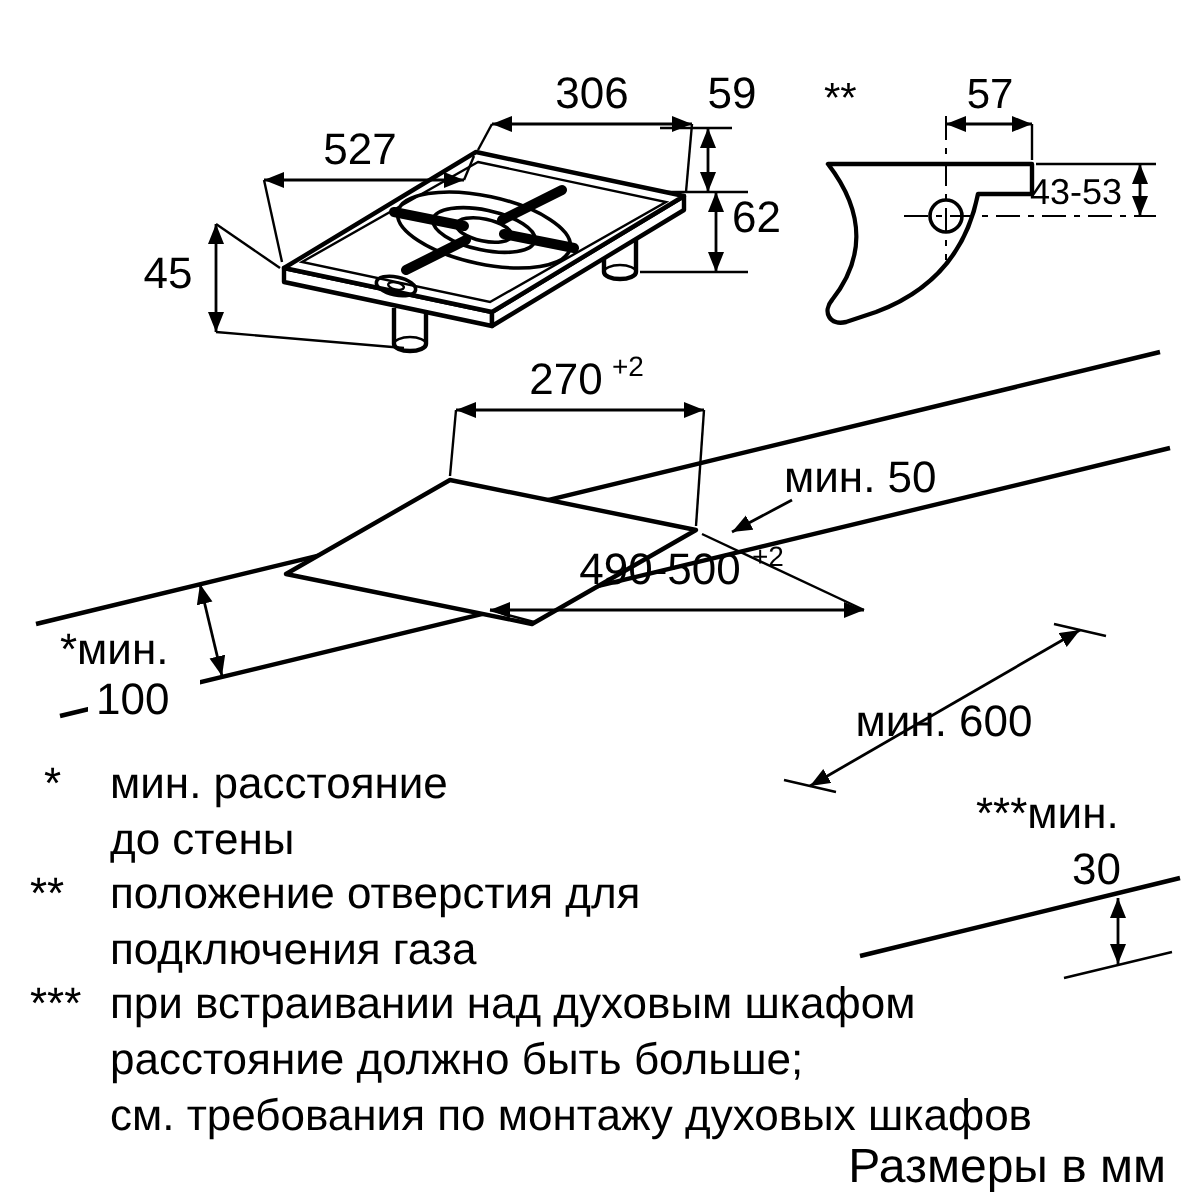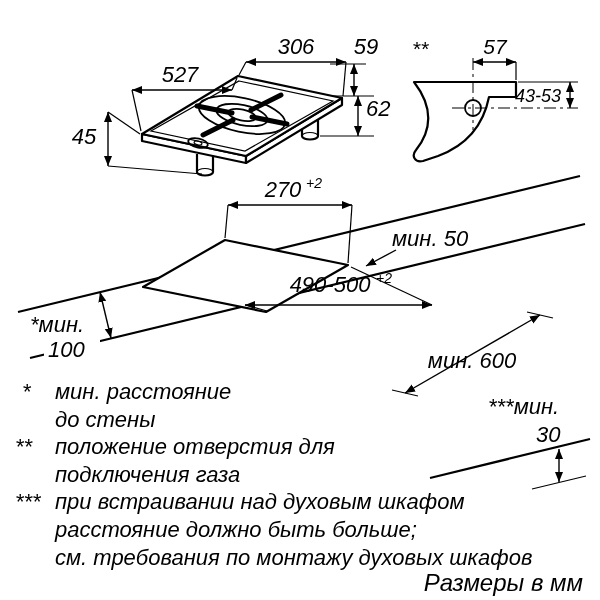--- a/index.html
+++ b/index.html
@@ -1,16 +1,16 @@
 <!DOCTYPE html>
 <html><head>
 <meta charset="utf-8">
 <style>
   html,body{margin:0;padding:0;background:#fff;}
-  .stage{position:relative;width:600px;height:600px;background:#fff;overflow:hidden;font-style:italic;}
+  .stage{position:relative;width:600px;height:600px;background:#fff;overflow:hidden;}
   svg{display:block;}
   text{font-family:"Liberation Sans",sans-serif;fill:#000;}
   .t24{font-size:24px;}
   .t22{font-size:22px;}
   .t21{font-size:21px;}
   .t18{font-size:18px;}
   .t14{font-size:14px;}
   .outline{fill:#fff;stroke:#000;stroke-width:2.2;stroke-linejoin:round;}
   .shape{fill:none;stroke:#000;stroke-width:2.2;stroke-linejoin:round;}
   .mid{fill:none;stroke:#000;stroke-width:1.8;}

